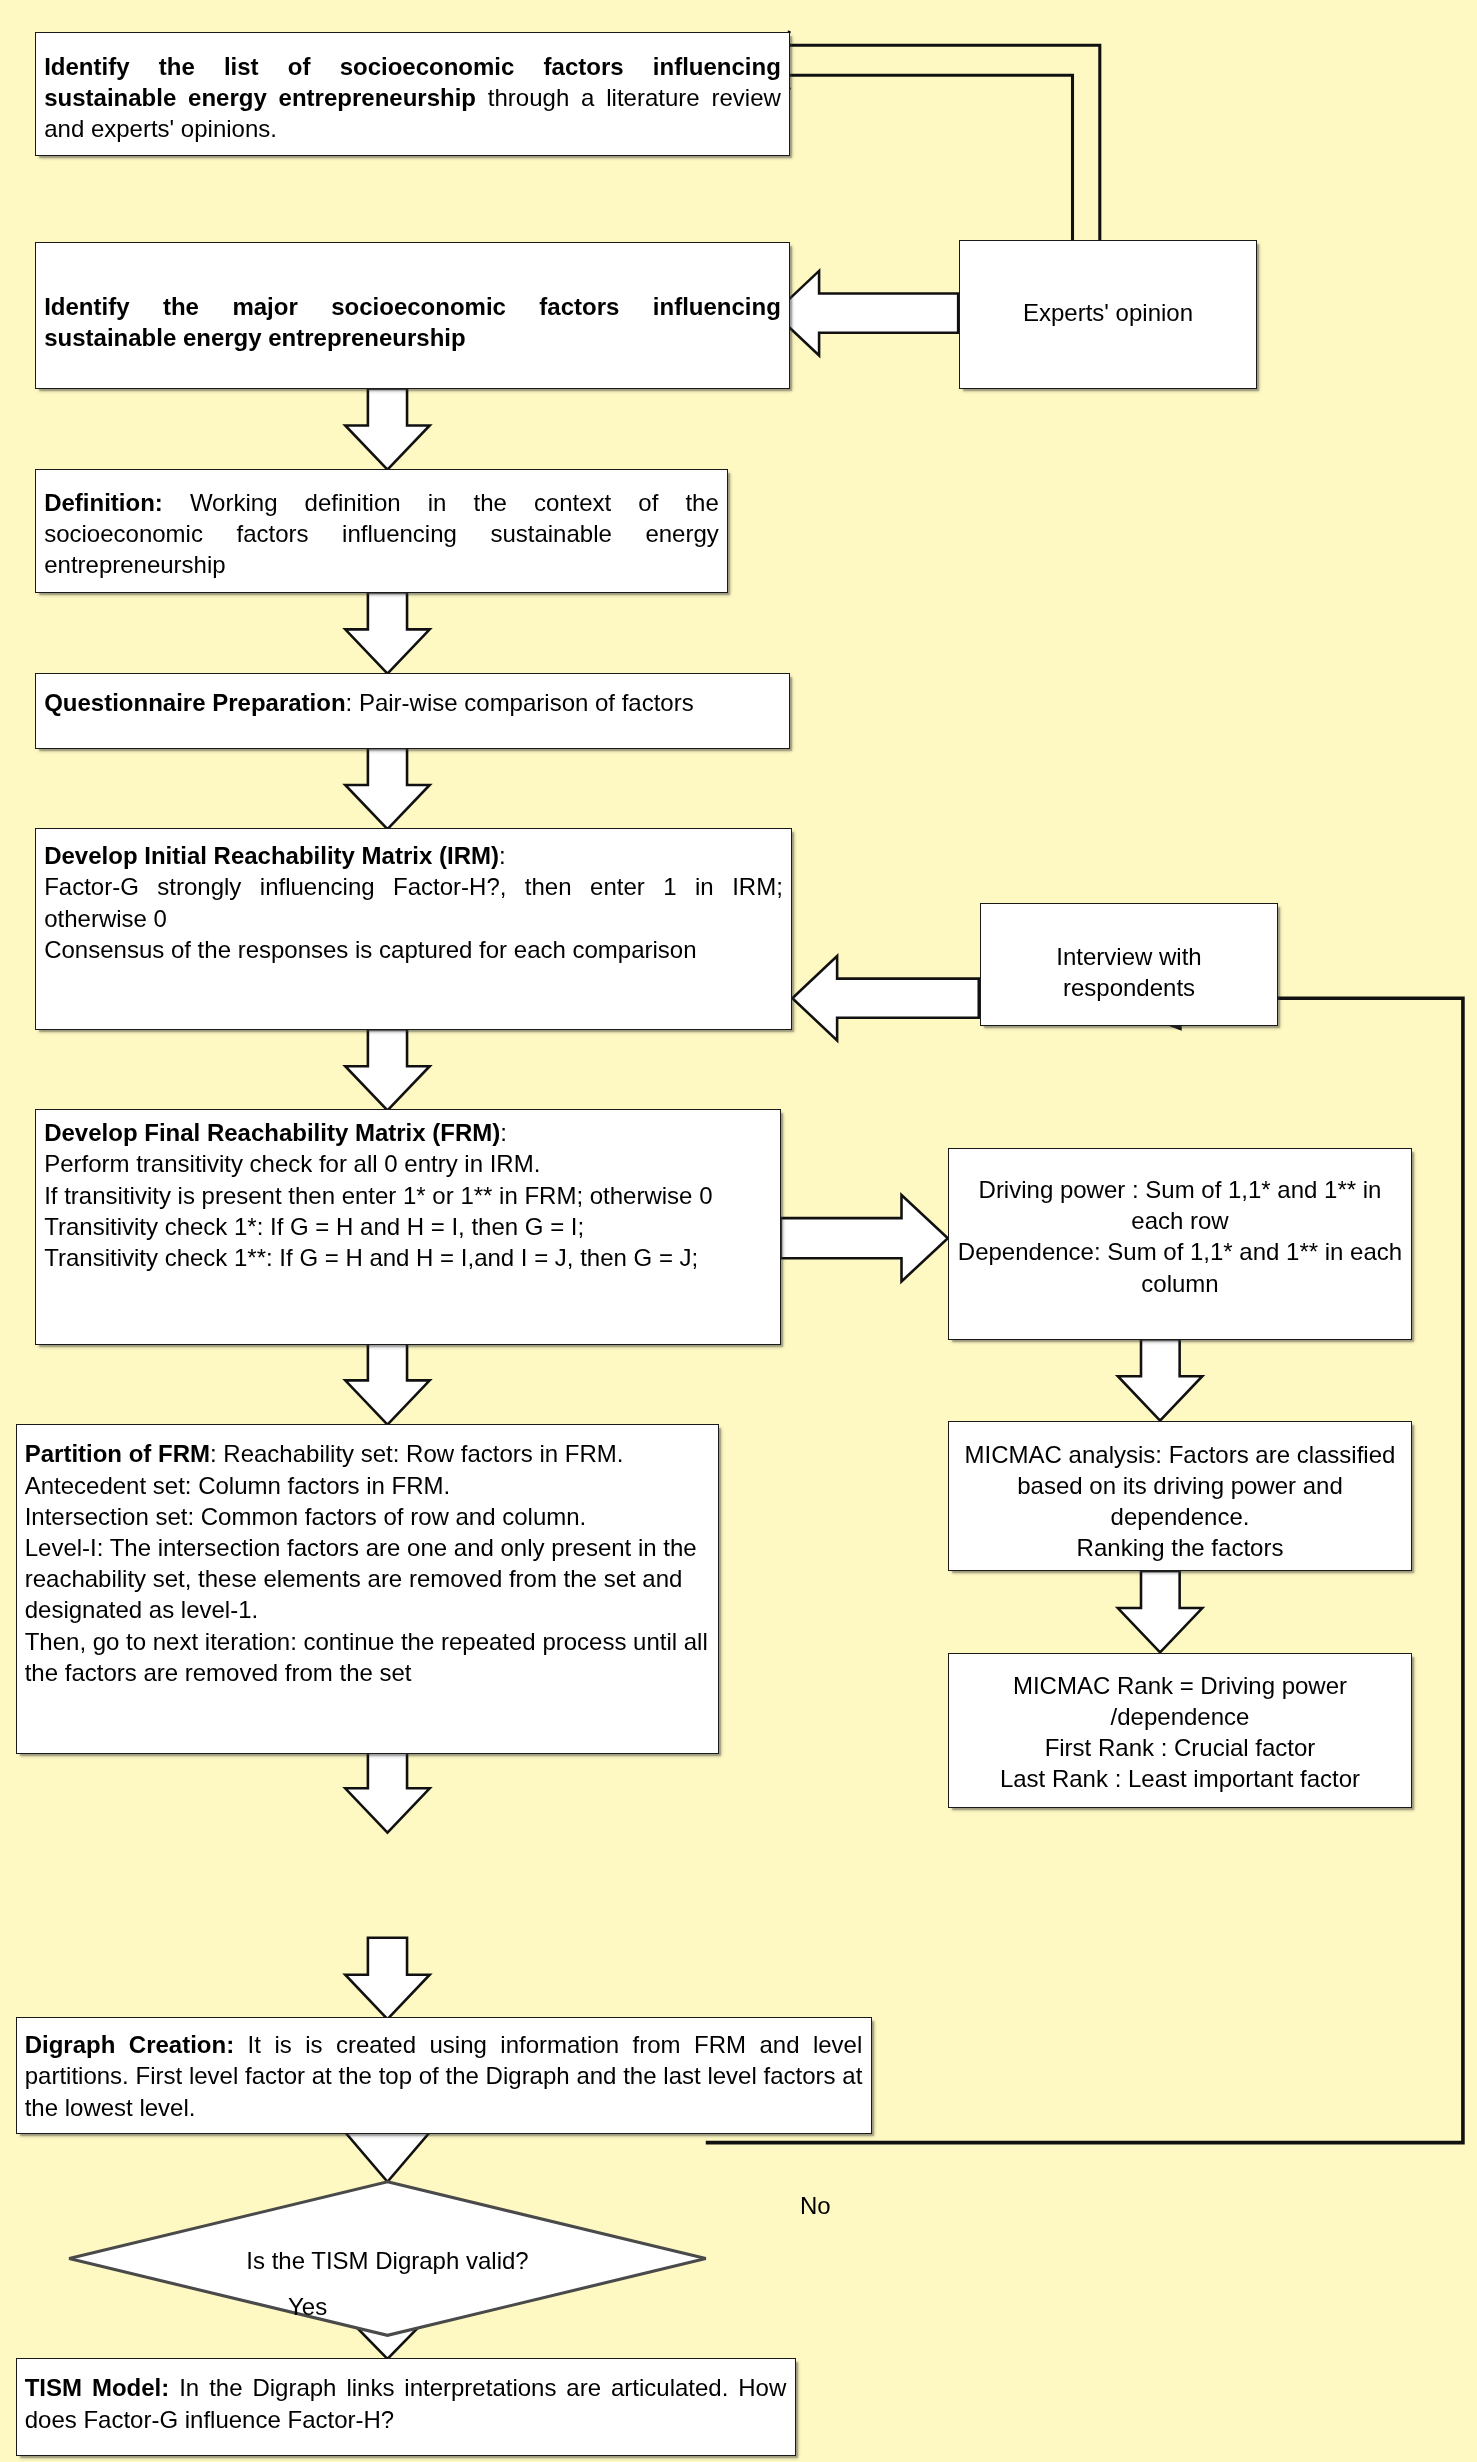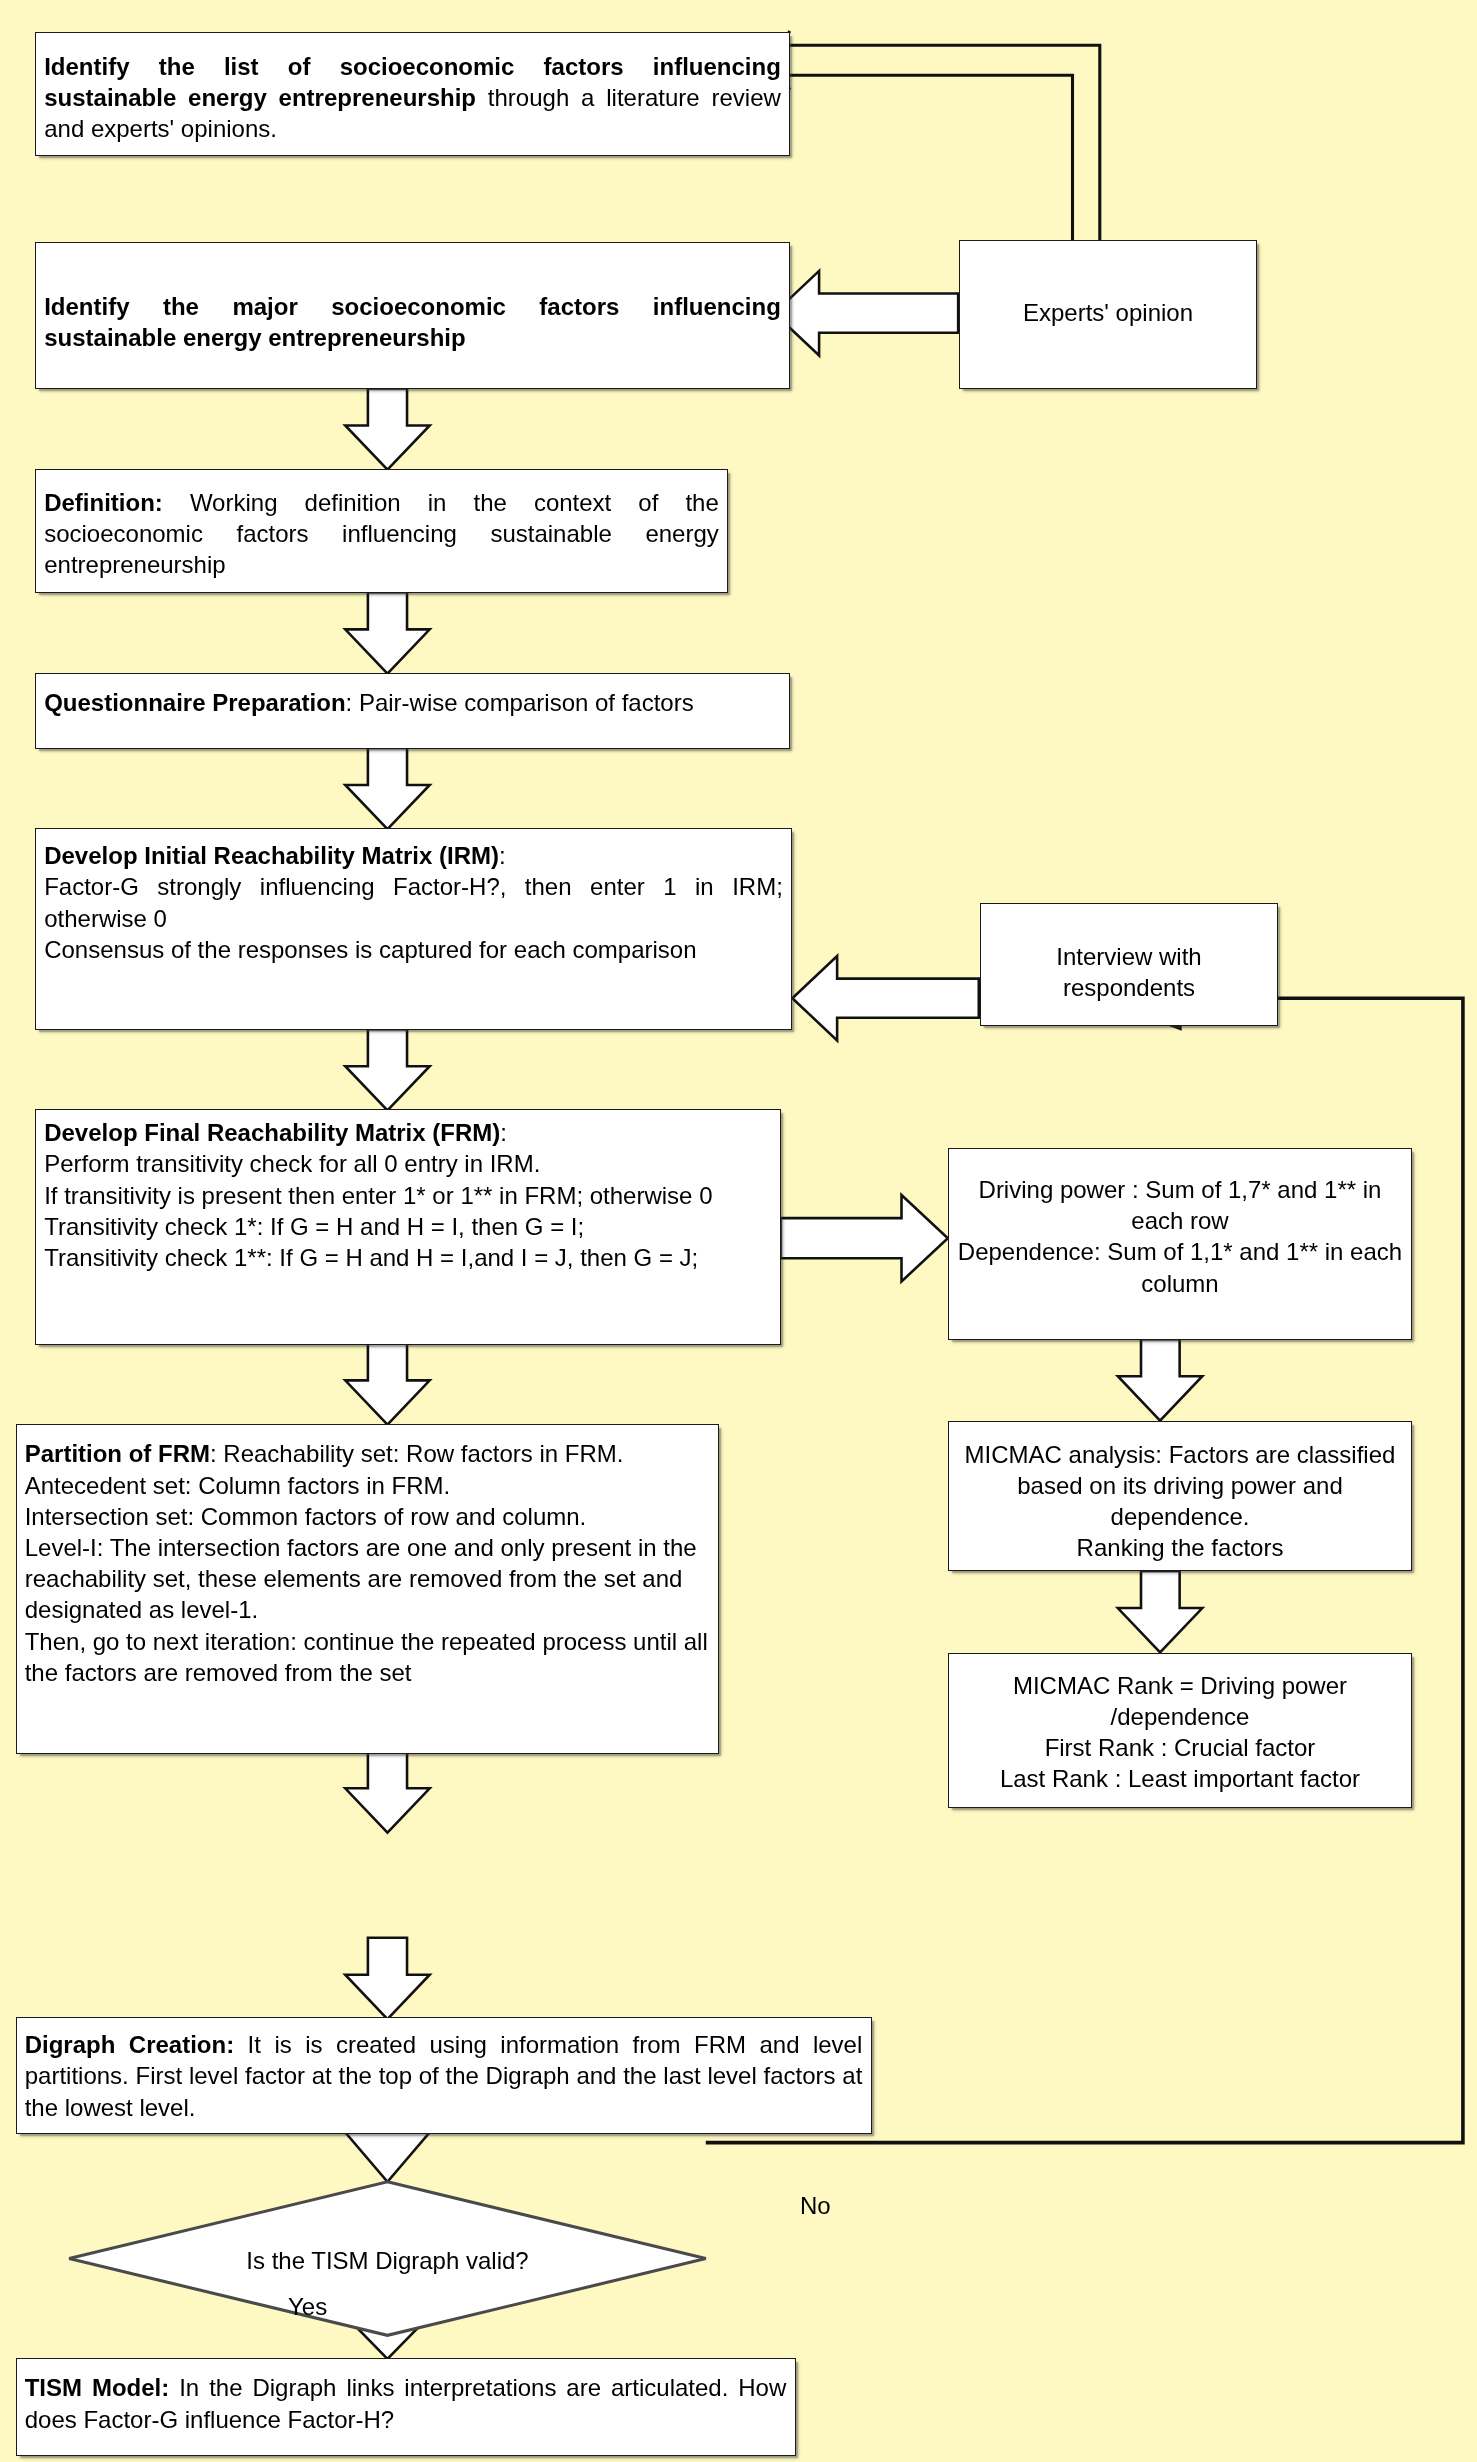--- a/index.html
+++ b/index.html
@@ -123,21 +123,21 @@
       <span class="ln"><b>Develop Final Reachability Matrix (FRM)</b><span>:</span></span>
       <span class="ln">Perform transitivity check for all 0 entry in IRM.</span>
       <span class="ln">If transitivity is present then enter 1* or 1** in FRM; otherwise 0</span>
       <span class="ln">Transitivity check 1*: If G = H and H = I, then G = I;</span>
       <span class="ln">Transitivity check 1**: If G = H and H = I,and I = J, then G = J;</span>
     </div>
   </div>
 
   <div class="node ctr" style="left:948px;top:1148px;width:464px;height:192px;">
     <div class="txt" style="top:25px;">
-      <span class="ln">Driving power : Sum of 1,7* and 1** in each row</span>
+      <span class="ln">Driving power : Sum of 1,1* and 1** in each row</span>
       <span class="ln">Dependence: Sum of 1,1* and 1** in each column</span>
     </div>
   </div>
 
   <div class="node ctr" style="left:948px;top:1421px;width:464px;height:150px;">
     <div class="txt" style="top:16.5px;">
       <span class="ln">MICMAC analysis: Factors are classified based on its driving power and dependence.</span>
       <span class="ln">Ranking the factors</span>
     </div>
   </div>

